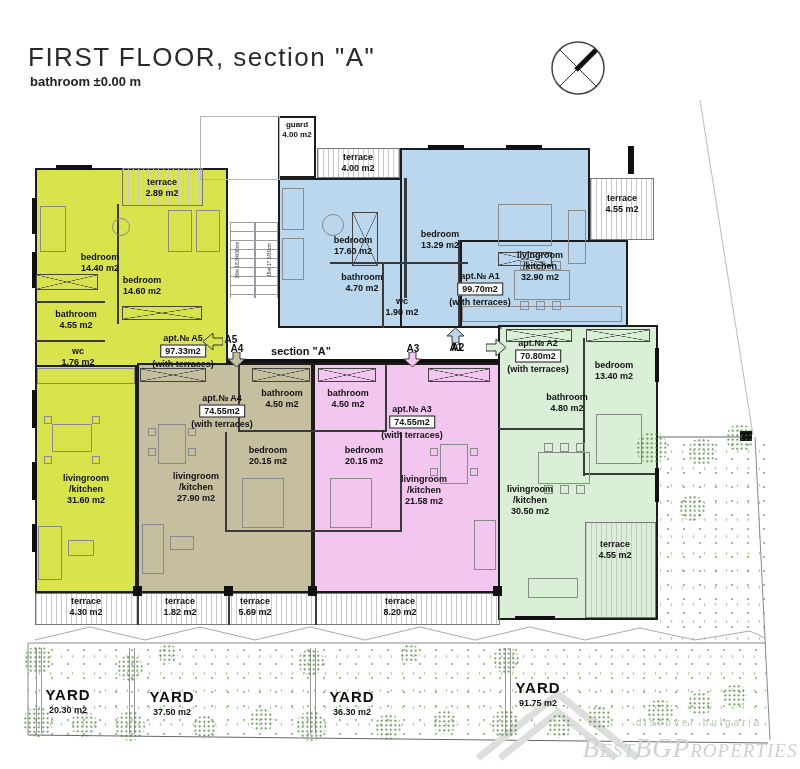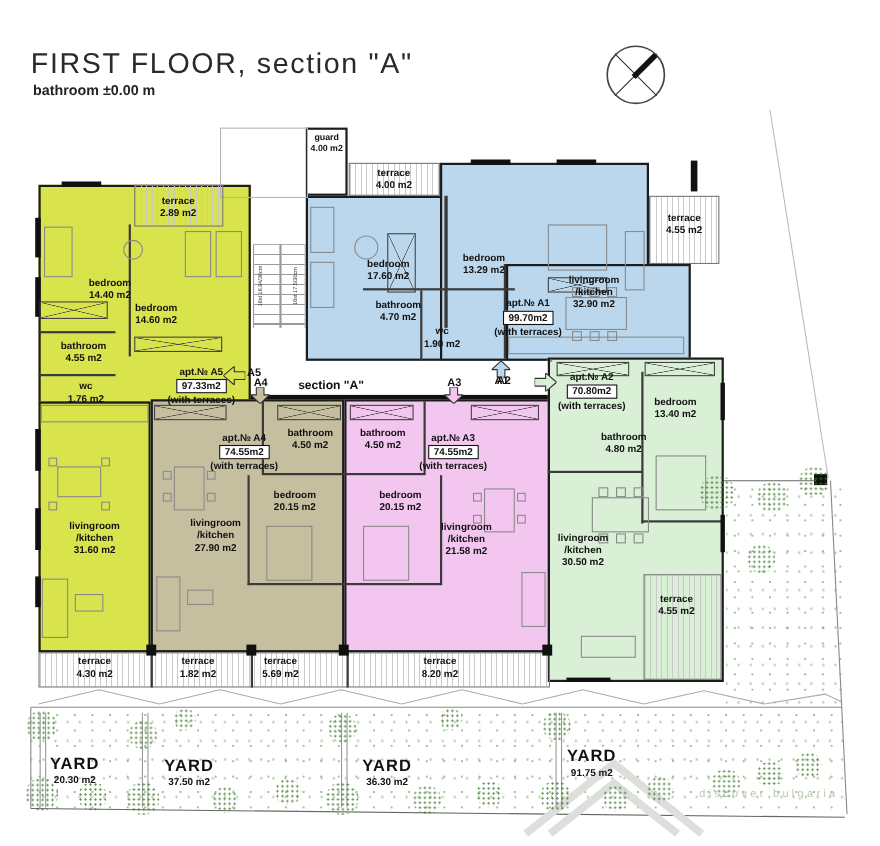--- a/index.html
+++ b/index.html
@@ -255,21 +255,21 @@
   <div class="lbl" style="left:622px;top:204px"><span>terrace</span><br><span>4.55 m2</span></div>
 
   <div class="lbl" style="left:282px;top:399px"><span>bathroom</span><br><span>4.50 m2</span></div>
   <div class="lbl" style="left:268px;top:456px"><span>bedroom</span><br><span>20.15 m2</span></div>
   <div class="lbl" style="left:196px;top:487px"><span>livingroom</span><br><span>/kitchen</span><br><span>27.90 m2</span></div>
   <div class="lbl" style="left:222px;top:411px"><span>apt.№ A4</span><br><span class="box">74.55m2</span><br><span>(with terraces)</span></div>
 
   <div class="lbl" style="left:348px;top:399px"><span>bathroom</span><br><span>4.50 m2</span></div>
   <div class="lbl" style="left:364px;top:456px"><span>bedroom</span><br><span>20.15 m2</span></div>
   <div class="lbl" style="left:424px;top:490px"><span>livingroom</span><br><span>/kitchen</span><br><span>21.58 m2</span></div>
-  <div class="lbl" style="left:412px;top:411px"><span>apt.№ A3</span><br><span class="box">74.55m2</span><br><span>(with terraces)</span></div>
+  <div class="lbl" style="left:412px;top:422px"><span>apt.№ A3</span><br><span class="box">74.55m2</span><br><span>(with terraces)</span></div>
 
   <div class="lbl" style="left:614px;top:371px"><span>bedroom</span><br><span>13.40 m2</span></div>
   <div class="lbl" style="left:567px;top:403px"><span>bathroom</span><br><span>4.80 m2</span></div>
   <div class="lbl" style="left:530px;top:500px"><span>livingroom</span><br><span>/kitchen</span><br><span>30.50 m2</span></div>
   <div class="lbl" style="left:538px;top:356px"><span>apt.№ A2</span><br><span class="box">70.80m2</span><br><span>(with terraces)</span></div>
   <div class="lbl" style="left:615px;top:550px"><span>terrace</span><br><span>4.55 m2</span></div>
 
   <div class="lbl" style="left:86px;top:607px"><span>terrace</span><br><span>4.30 m2</span></div>
   <div class="lbl" style="left:180px;top:607px"><span>terrace</span><br><span>1.82 m2</span></div>
   <div class="lbl" style="left:255px;top:607px"><span>terrace</span><br><span>5.69 m2</span></div>
@@ -296,14 +296,15 @@
   <svg class="arr" style="left:486px;top:339px" width="20" height="17">
       <polygon class="p-a2" points="20,8.5 10,0 10,5 0,5 0,12 10,12 10,17"></polygon>
     </svg>
 
   <div class="ylbl" style="left:68px;top:702px"><span class="yname">YARD</span><br><span class="yarea">20.30 m2</span></div>
   <div class="ylbl" style="left:172px;top:704px"><span class="yname">YARD</span><br><span class="yarea">37.50 m2</span></div>
   <div class="ylbl" style="left:352px;top:704px"><span class="yname">YARD</span><br><span class="yarea">36.30 m2</span></div>
   <div class="ylbl" style="left:538px;top:695px"><span class="yname">YARD</span><br><span class="yarea">91.75 m2</span></div>
 
   <div class="wm-tag" style="left:699px;top:722px">discover bulgaria</div>
+  <div class="wm-brand" style="left:690px;top:748px">BestBGProperties</div>
 
 </div>
 
 </body></html>

